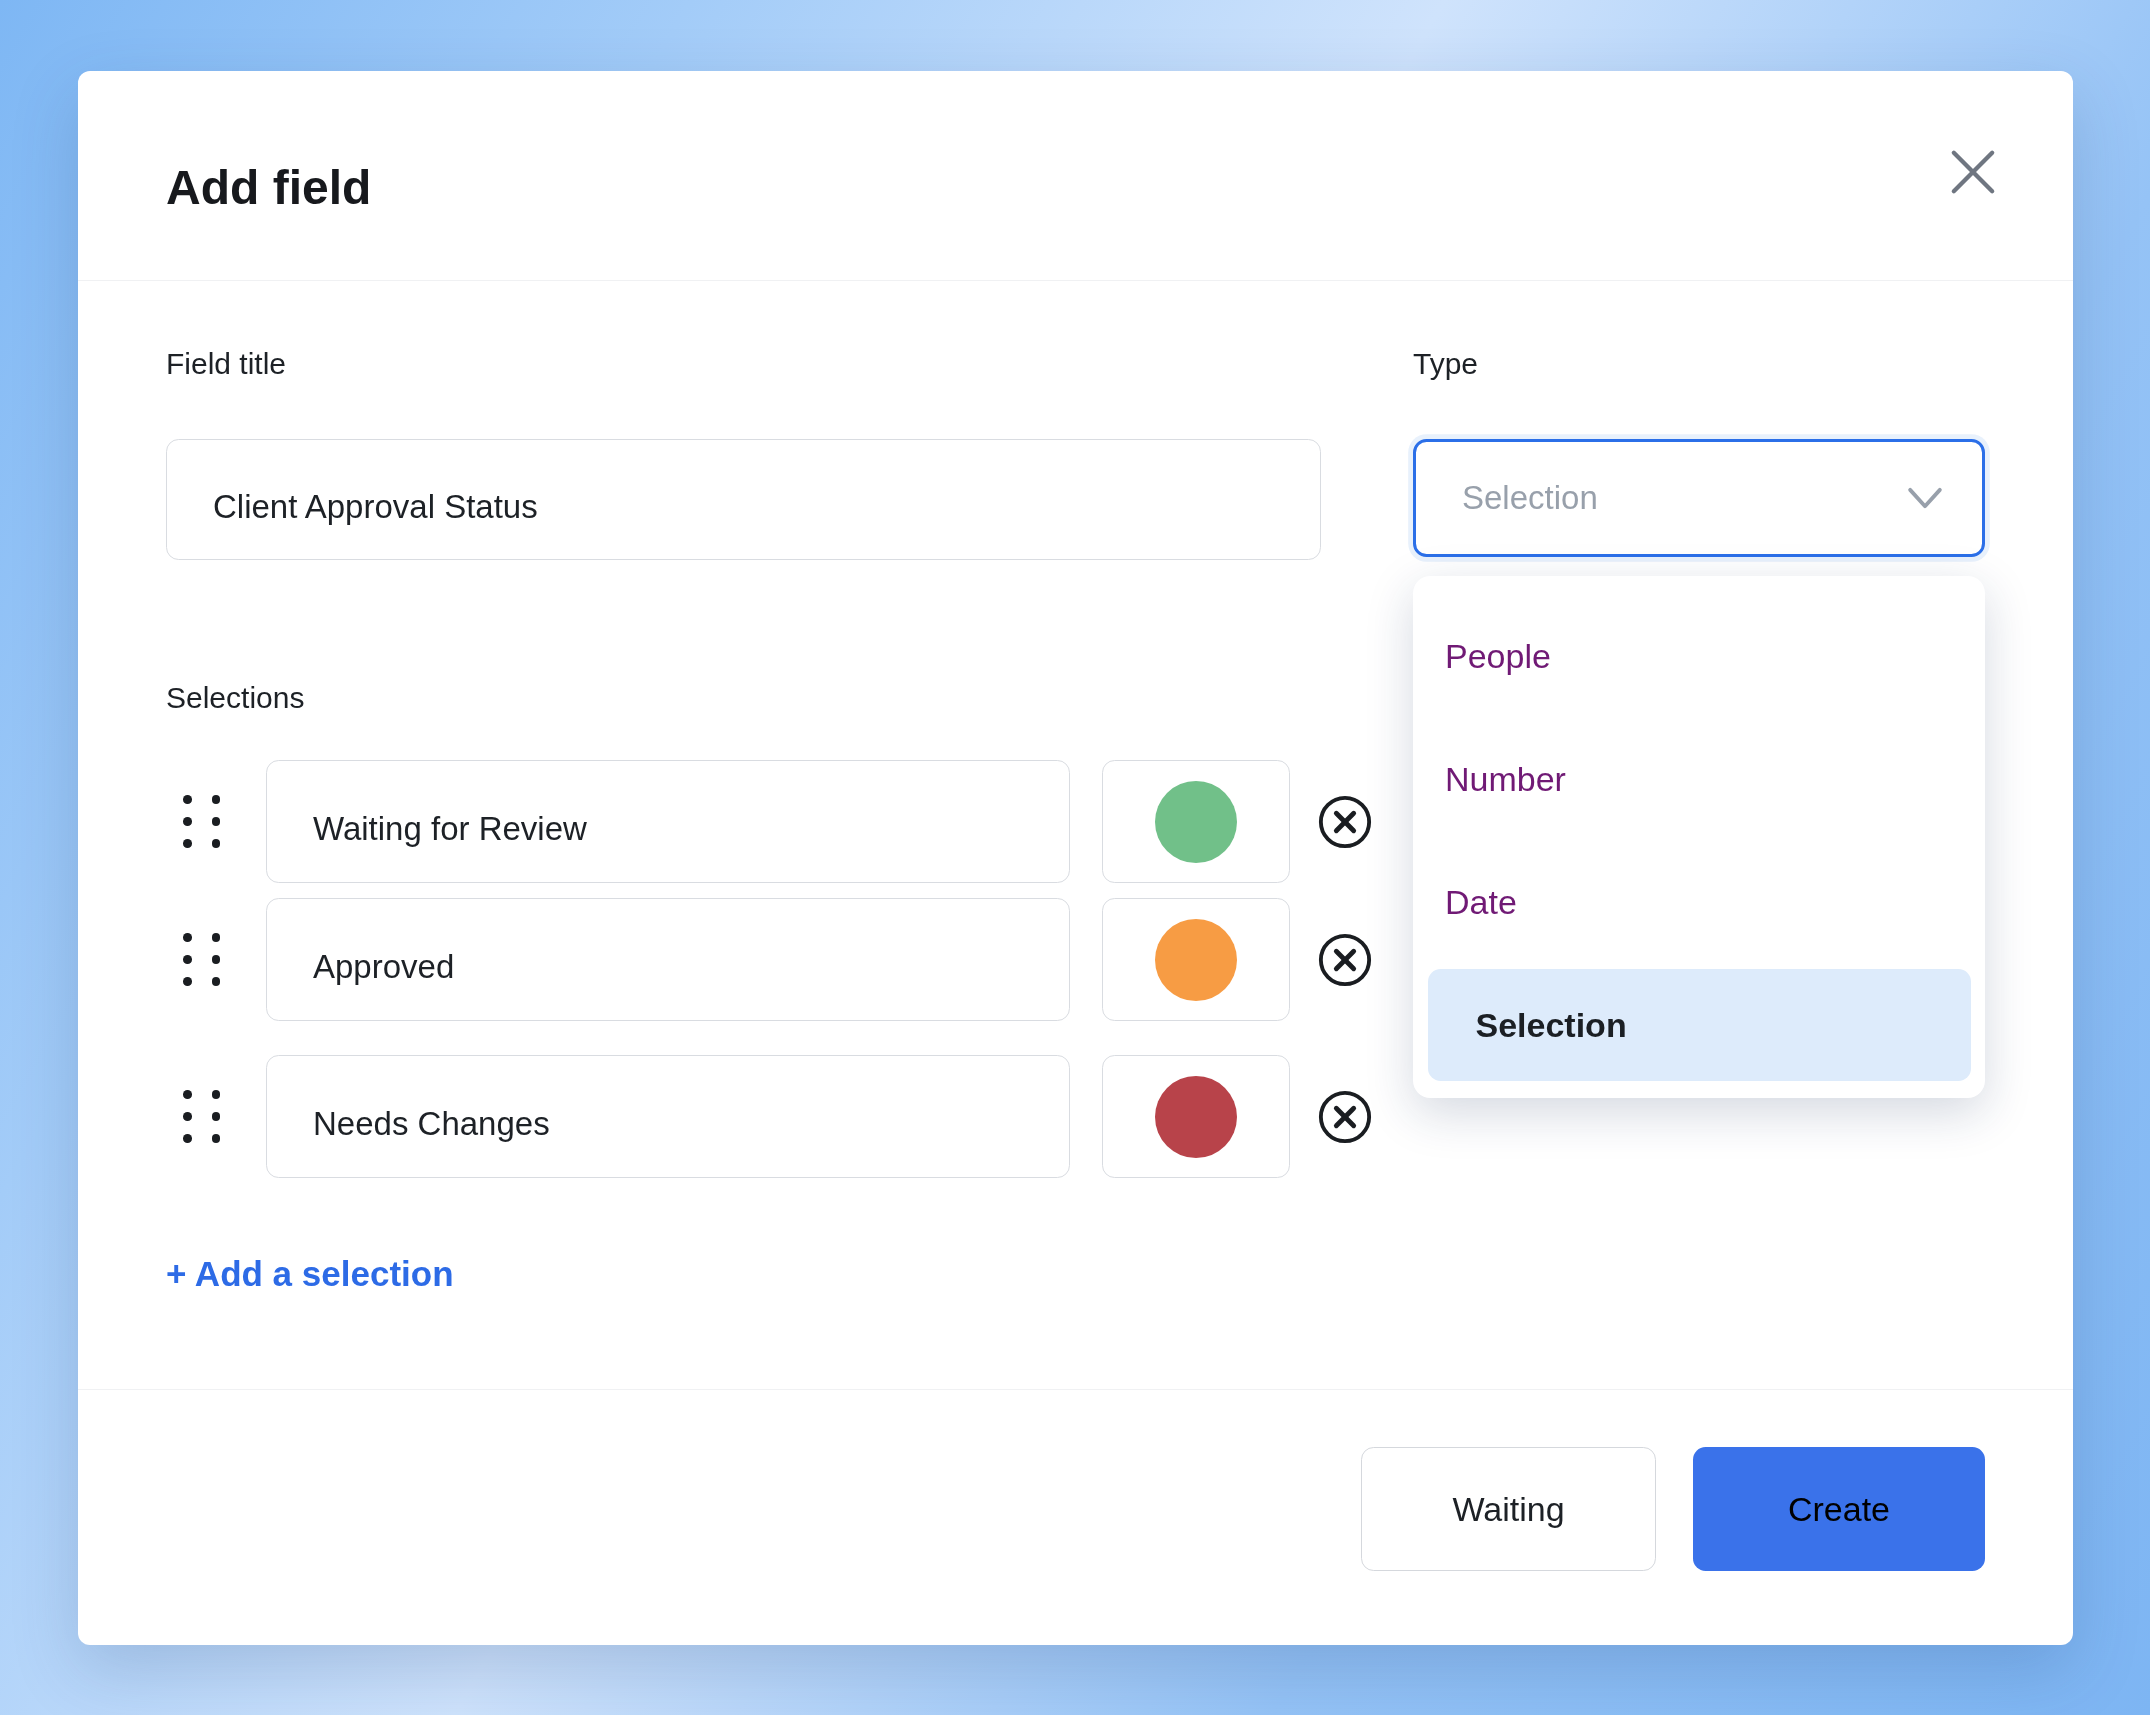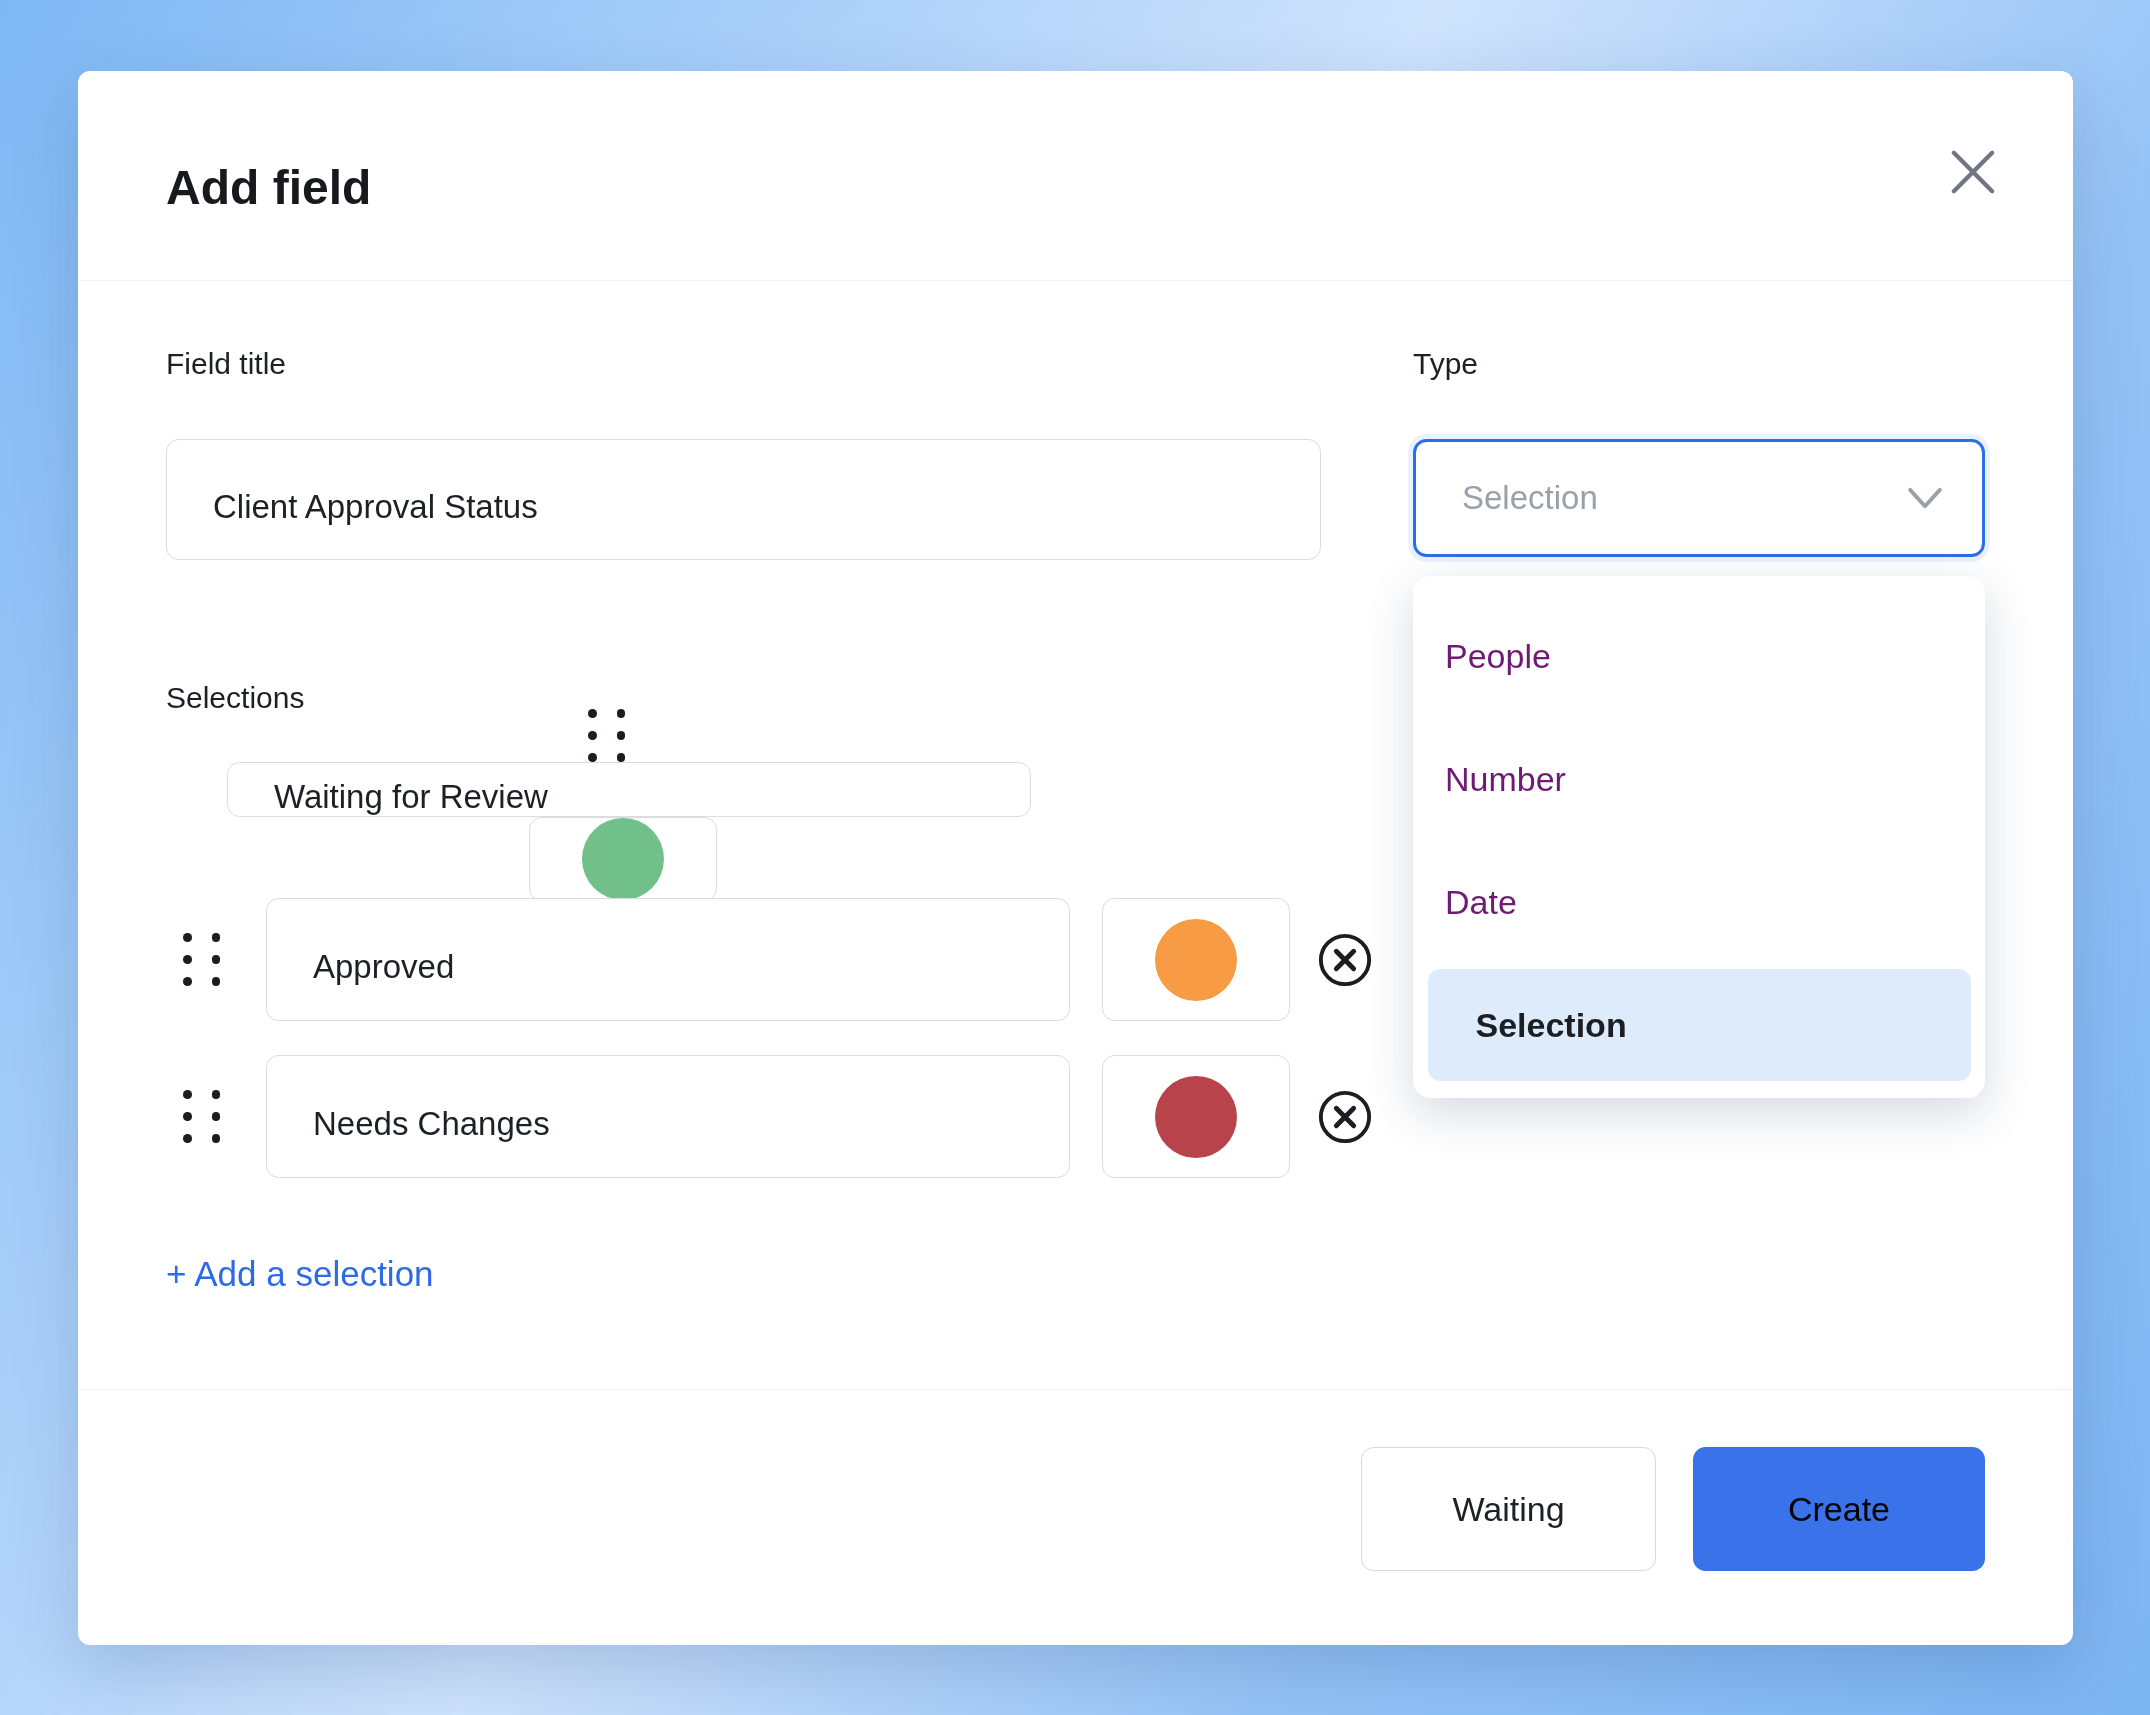--- a/index.html
+++ b/index.html
@@ -61,40 +61,40 @@
     font-size:34px;color:#701a75;cursor:pointer;box-sizing:border-box;
   }
   .menu-item.selected{
     height:112px;margin:4.8px 14.5px 0 14.5px;padding-left:48px;
     background:#ddebfb;border-radius:12.6px;font-weight:700;color:#1b1f24;
   }
 
   .sel-row{
     position:absolute;left:104px;height:123px;display:flex;align-items:center;
   }
-  .row-1{top:638px;flex-direction:column;} .row-2{top:827px;} .row-3{top:944px;margin-top:40px;}
+  .row-1{top:689px;} .row-2{top:827px;} .row-3{top:944px;margin-top:40px;}
   .drag-handle{
     width:39px;display:grid;grid-template-columns:8.7px 8.7px;
     column-gap:20px;row-gap:13.5px;justify-content:center;cursor:grab;
   }
   .drag-handle i{width:8.7px;height:8.7px;border-radius:50%;background:#1a1d21;display:block;}
   .sel-input{width:804px;height:123px;margin-left:45px;}
   .swatch{
     width:188px;height:123px;margin-left:32px;box-sizing:border-box;
     border:1.4px solid #d9dce1;border-radius:12.6px;background:#fff;
     display:flex;align-items:center;justify-content:center;cursor:pointer;
   }
   .swatch b{width:82px;height:82px;border-radius:50%;display:block;}
   .remove-btn{
     width:56px;height:56px;margin-left:27px;display:flex;align-items:center;
     justify-content:center;background:transparent;border:none;cursor:pointer;padding:0;
   }
   .add-link{
     position:absolute;left:88px;top:1183px;font-size:35px;color:#2d6be6;
-    text-decoration:none;cursor:pointer;
+    text-decoration:none;cursor:pointer;font-weight:bold;
   }
   .footer-buttons{
     position:absolute;right:88px;top:1376px;display:flex;gap:37px;
   }
   .btn{
     height:124px;border-radius:12.6px;font-size:34px;cursor:pointer;
     display:flex;align-items:center;justify-content:center;box-sizing:border-box;
     font-family:"Liberation Sans","DejaVu Sans",sans-serif;
   }
   .btn-cancel{width:295px;background:#fff;border:1.4px solid #d5d8dd;color:#1d2126;}

